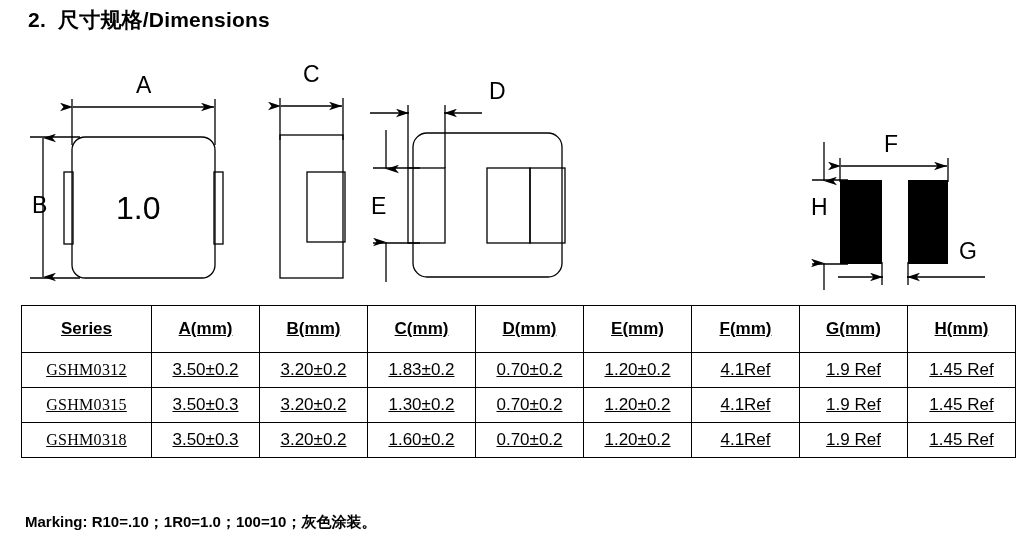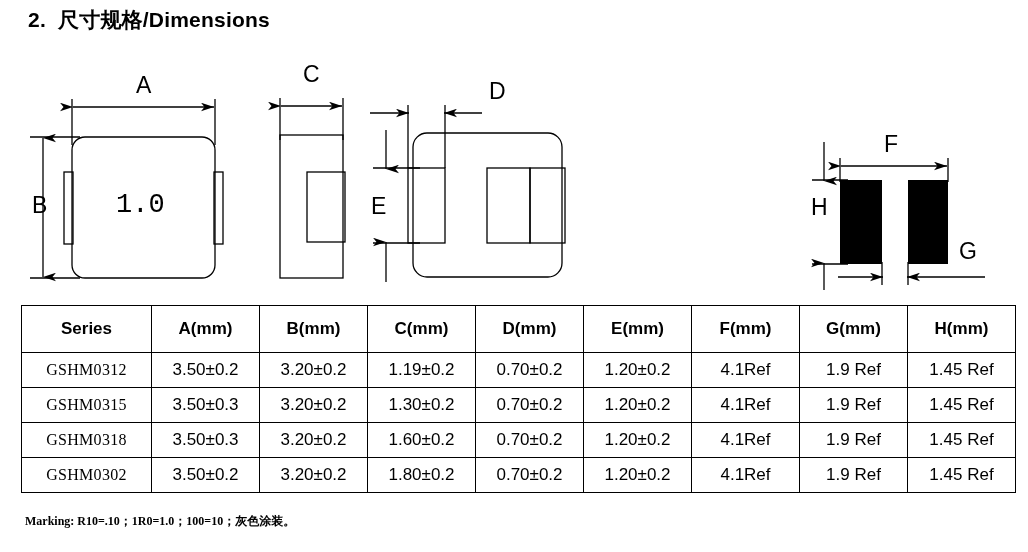--- a/index.html
+++ b/index.html
@@ -20,56 +20,57 @@
   
   .draw{position:absolute;left:0;top:0;width:1028px;height:300px;}
   .draw svg{display:block;}
 
   
   .dimlabel{
     position:absolute;font-size:23px;font-weight:normal;
     font-family:"Liberation Sans", sans-serif;line-height:1;
   }
   .bodymark{
-    position:absolute;font-size:27px;font-family:Liberation Mono, monospace;
+    position:absolute;font-size:32px;font-family:Liberation Sans, sans-serif;
     line-height:1;
   }
   .pcbtitle{
     position:absolute;font-size:15px;font-weight:bold;text-align:center;
     line-height:1.28;white-space:pre-line;
   }
 
   
   .tblwrap{position:absolute;left:21px;top:305px;width:994px;}
   table.dims{
     border-collapse:collapse;width:994px;table-layout:fixed;
     background:#fff;
   }
   table.dims th,table.dims td{
     border:1.6px solid #000;
     text-align:center;vertical-align:middle;
     padding:0;
+    text-decoration:underline;
   }
   table.dims th{
     height:46px;font-size:17px;font-weight:bold;
     font-family:"Liberation Sans", sans-serif;
   }
   table.dims td{
     height:34px;font-size:17px;font-weight:normal;
     font-family:"Liberation Sans", sans-serif;
   }
   table.dims td.series{
     font-family:"Liberation Serif", serif;font-size:16px;letter-spacing:.3px;
   }
   col.c-series{width:130px;}
   col.c-dim{width:108px;}
 
   .marking{
     position:absolute;left:25px;top:513px;
-    font-size:12px;font-weight:bold;white-space:pre;font-family:Liberation Serif, serif;
+    font-size:15px;font-weight:bold;white-space:pre;
   }
 </style>
 </head>
 <body>
 
 <div id="page">
 
   <div class="heading">2.  尺寸规格/Dimensions</div>
 
   <div class="draw">
@@ -204,21 +205,21 @@
           <th>F(mm)</th>
           <th>G(mm)</th>
           <th>H(mm)</th>
         </tr>
       </thead>
       <tbody>
         <tr>
           <td class="series">GSHM0312</td>
           <td>3.50±0.2</td>
           <td>3.20±0.2</td>
-          <td>1.19±0.2</td>
+          <td>1.83±0.2</td>
           <td>0.70±0.2</td>
           <td>1.20±0.2</td>
           <td>4.1Ref</td>
           <td>1.9 Ref</td>
           <td>1.45 Ref</td>
         </tr>
         <tr>
           <td class="series">GSHM0315</td>
           <td>3.50±0.3</td>
           <td>3.20±0.2</td>
@@ -233,30 +234,19 @@
           <td class="series">GSHM0318</td>
           <td>3.50±0.3</td>
           <td>3.20±0.2</td>
           <td>1.60±0.2</td>
           <td>0.70±0.2</td>
           <td>1.20±0.2</td>
           <td>4.1Ref</td>
           <td>1.9 Ref</td>
           <td>1.45 Ref</td>
         </tr>
-        <tr>
-          <td class="series">GSHM0302</td>
-          <td>3.50±0.2</td>
-          <td>3.20±0.2</td>
-          <td>1.80±0.2</td>
-          <td>0.70±0.2</td>
-          <td>1.20±0.2</td>
-          <td>4.1Ref</td>
-          <td>1.9 Ref</td>
-          <td>1.45 Ref</td>
-        </tr>
       </tbody>
     </table>
   </div>
 
   <div class="marking">Marking: R10=.10；1R0=1.0；100=10；灰色涂装。</div>
 
 </div>
 
 </body></html>

